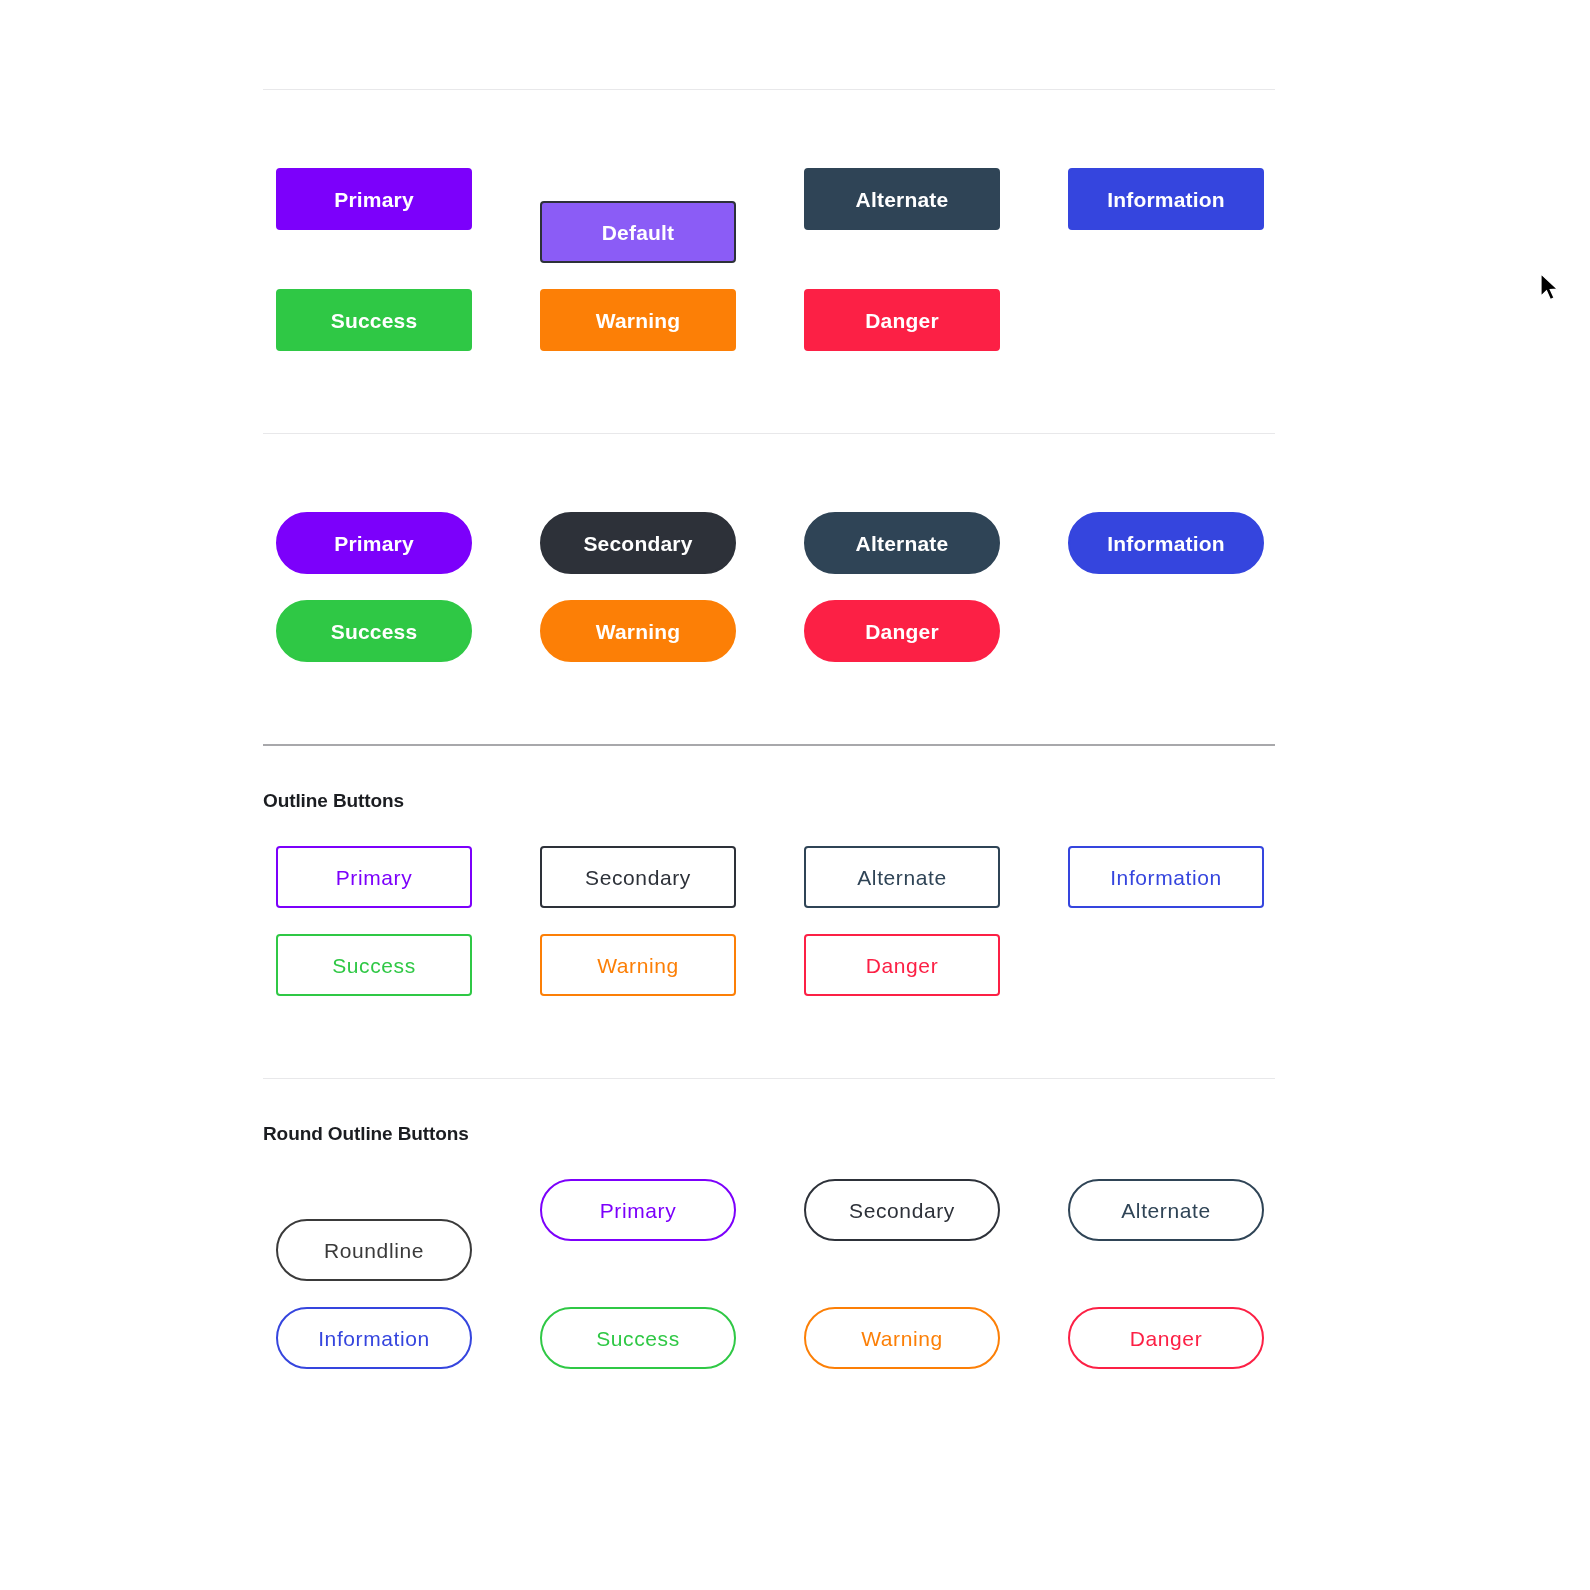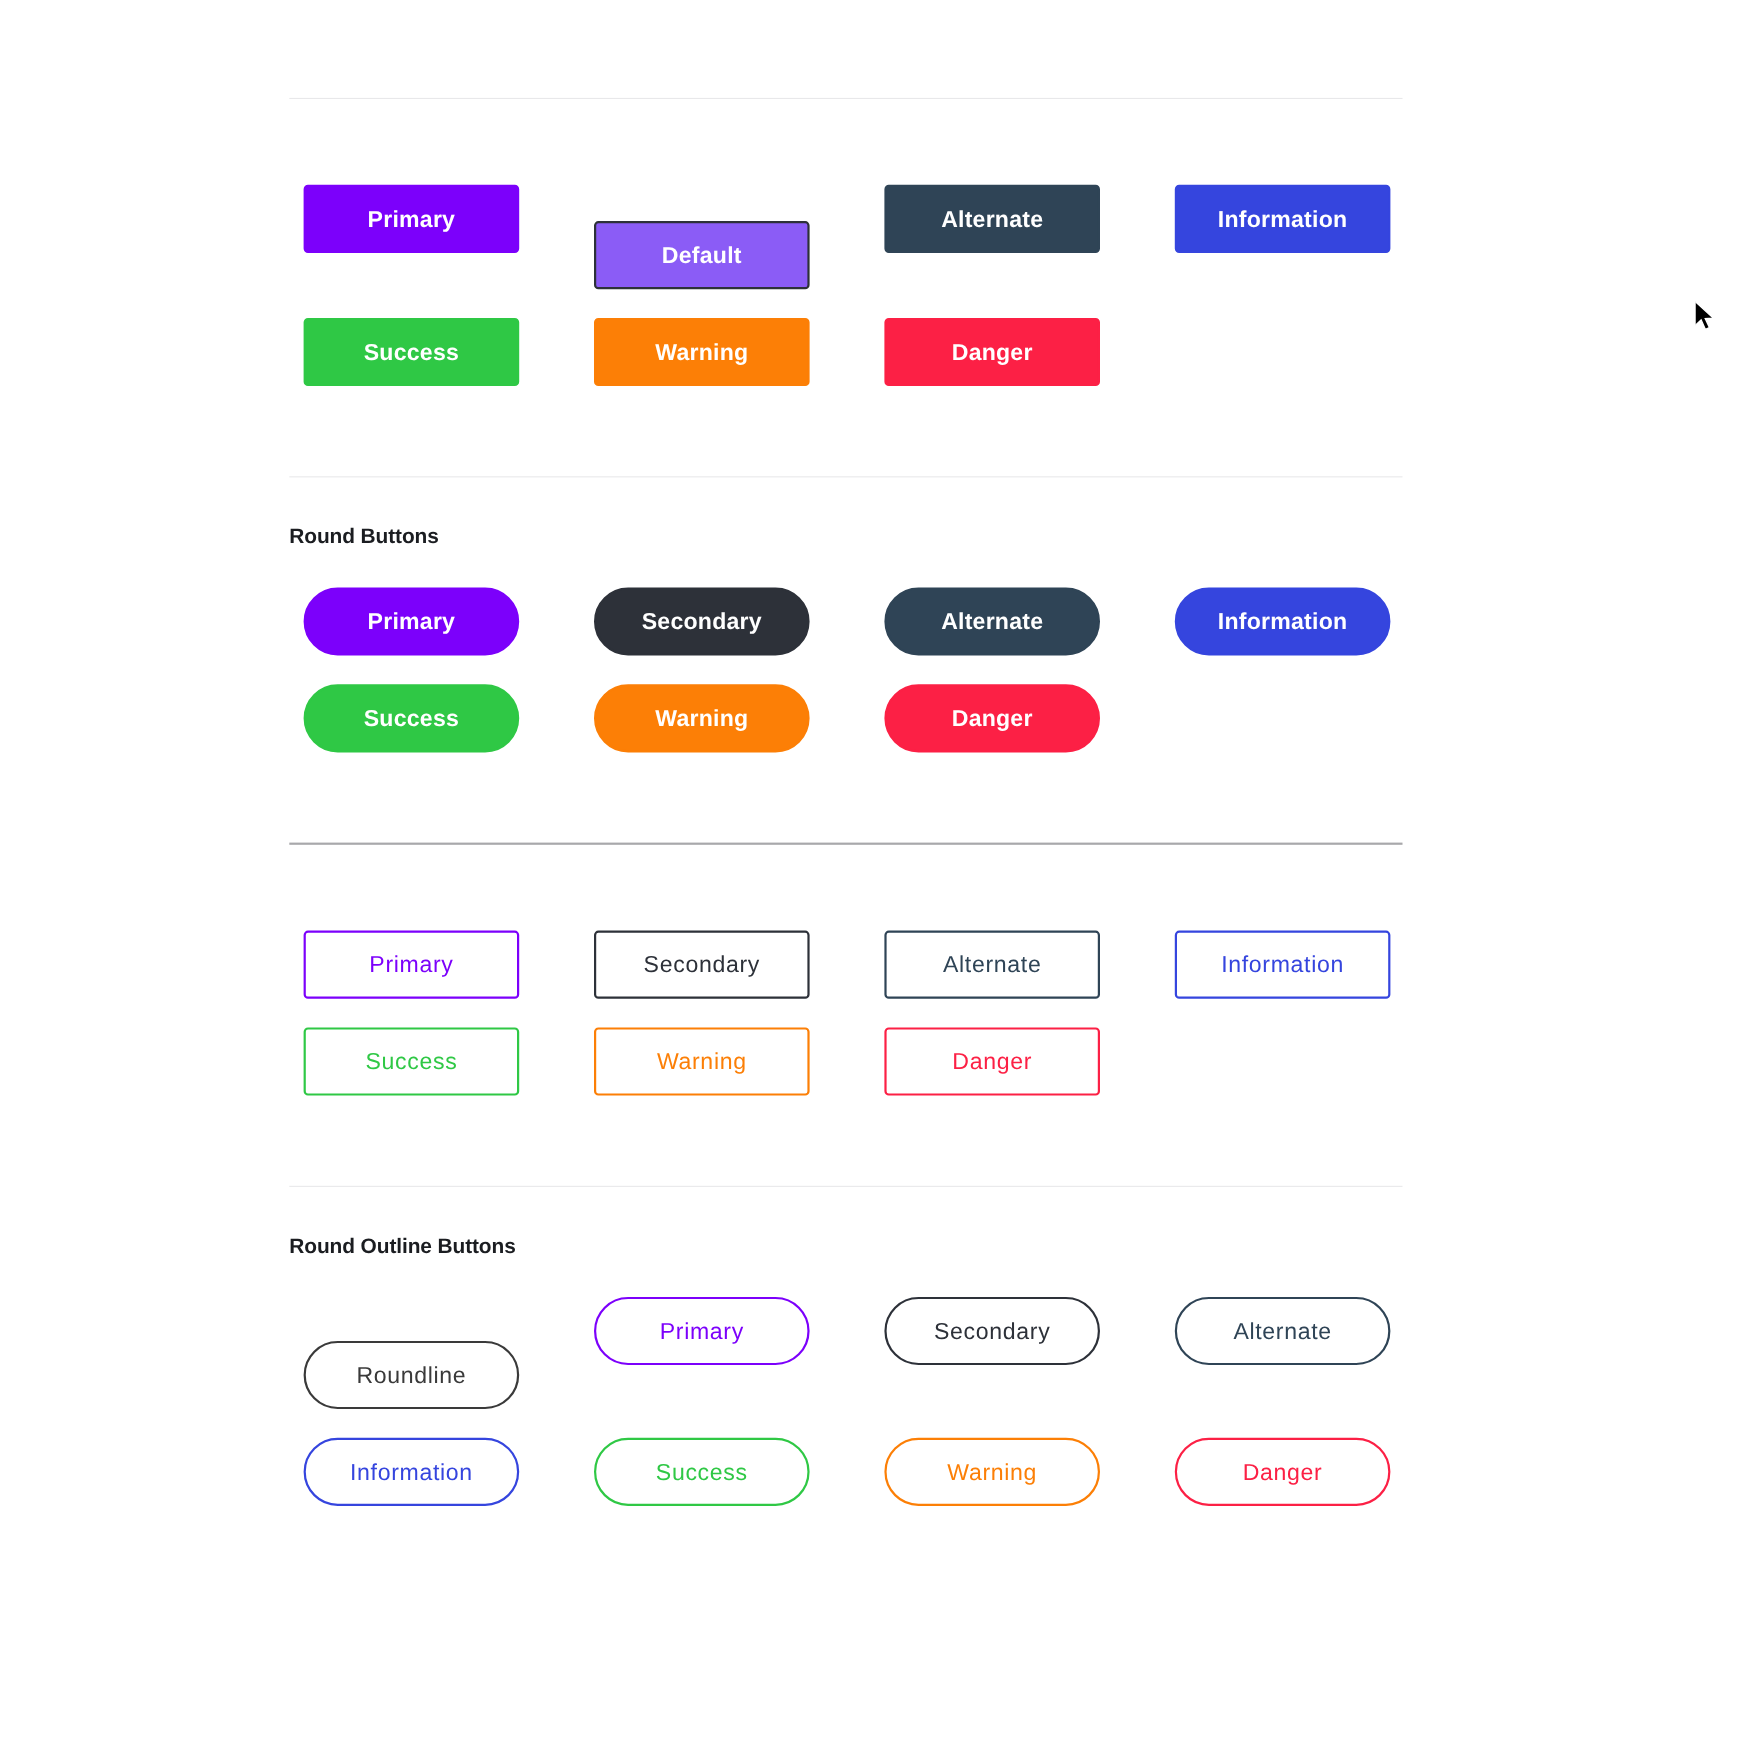--- a/index.html
+++ b/index.html
@@ -121,34 +121,34 @@
           <button class="btn" style="background: #8b5cf6; color: rgb(255, 255, 255); border-color: rgb(45, 49, 57); margin-top: 33px;">Default</button>
           <button class="btn" style="background: rgb(47, 68, 86); color: rgb(255, 255, 255); border-color: rgb(47, 68, 86);">Alternate</button>
           <button class="btn" style="background: rgb(53, 69, 222); color: rgb(255, 255, 255); border-color: rgb(53, 69, 222);">Information</button>
           <button class="btn" style="background: rgb(47, 200, 69); color: rgb(255, 255, 255); border-color: rgb(47, 200, 69);">Success</button>
           <button class="btn" style="background: rgb(252, 127, 6); color: rgb(255, 255, 255); border-color: rgb(252, 127, 6);">Warning</button>
           <button class="btn" style="background: rgb(252, 32, 69); color: rgb(255, 255, 255); border-color: rgb(252, 32, 69);">Danger</button>
         </div>
         <div class="sec-gap-bottom"></div>
         <div class="divider"></div>
         <div class="sec-gap-title"></div>
-        <div class="section-title"><span>Round Buttons</span></div>
         <div class="sec-gap-rows"></div>
         <div class="btn-grid">
           <button class="btn round" style="background: rgb(124, 0, 251); color: rgb(255, 255, 255); border-color: rgb(124, 0, 251);">Primary</button>
           <button class="btn round" style="background: rgb(45, 49, 57); color: rgb(255, 255, 255); border-color: rgb(45, 49, 57);">Secondary</button>
           <button class="btn round" style="background: rgb(47, 68, 86); color: rgb(255, 255, 255); border-color: rgb(47, 68, 86);">Alternate</button>
           <button class="btn round" style="background: rgb(53, 69, 222); color: rgb(255, 255, 255); border-color: rgb(53, 69, 222);">Information</button>
           <button class="btn round" style="background: rgb(47, 200, 69); color: rgb(255, 255, 255); border-color: rgb(47, 200, 69);">Success</button>
           <button class="btn round" style="background: rgb(252, 127, 6); color: rgb(255, 255, 255); border-color: rgb(252, 127, 6);">Warning</button>
           <button class="btn round" style="background: rgb(252, 32, 69); color: rgb(255, 255, 255); border-color: rgb(252, 32, 69);">Danger</button>
         </div>
         <div class="sec-gap-bottom"></div>
         <div class="divider strong"></div>
         <div class="sec-gap-title"></div>
+        <div class="section-title"><span>Outline Buttons</span></div>
         <div class="sec-gap-rows"></div>
         <div class="btn-grid">
           <button class="btn outline" style="border-color: rgb(124, 0, 251); color: rgb(124, 0, 251); background: rgb(255, 255, 255);">Primary</button>
           <button class="btn outline" style="border-color: rgb(45, 49, 57); color: rgb(45, 49, 57); background: rgb(255, 255, 255);">Secondary</button>
           <button class="btn outline" style="border-color: rgb(47, 68, 86); color: rgb(47, 68, 86); background: rgb(255, 255, 255);">Alternate</button>
           <button class="btn outline" style="border-color: rgb(53, 69, 222); color: rgb(53, 69, 222); background: rgb(255, 255, 255);">Information</button>
           <button class="btn outline" style="border-color: rgb(47, 200, 69); color: rgb(47, 200, 69); background: rgb(255, 255, 255);">Success</button>
           <button class="btn outline" style="border-color: rgb(252, 127, 6); color: rgb(252, 127, 6); background: rgb(255, 255, 255);">Warning</button>
           <button class="btn outline" style="border-color: rgb(252, 32, 69); color: rgb(252, 32, 69); background: rgb(255, 255, 255);">Danger</button>
         </div>

